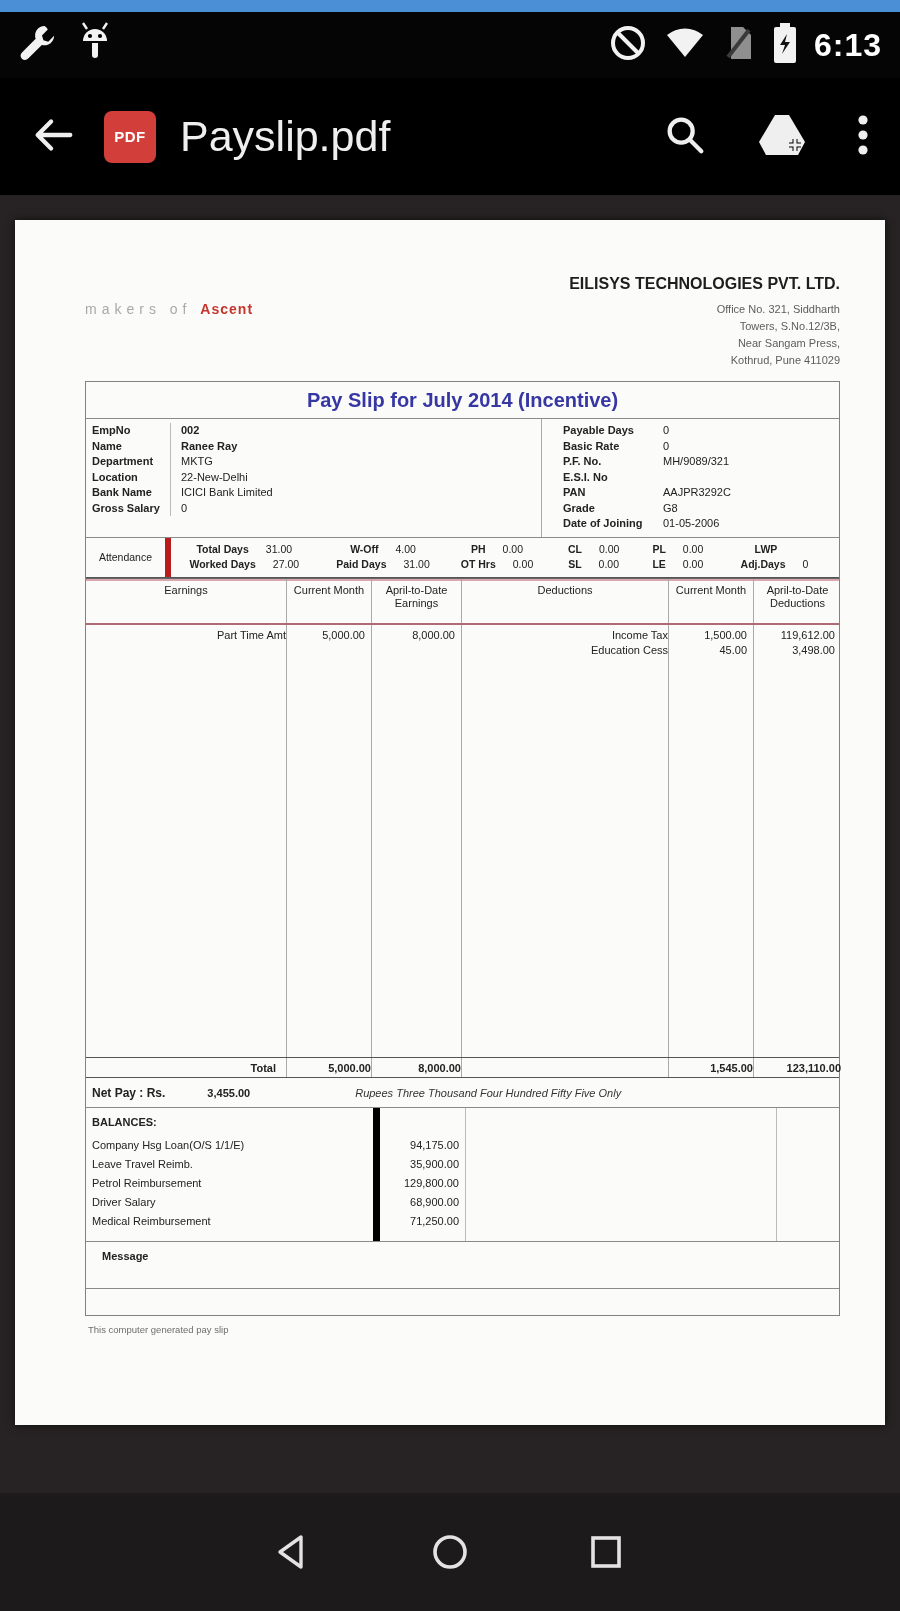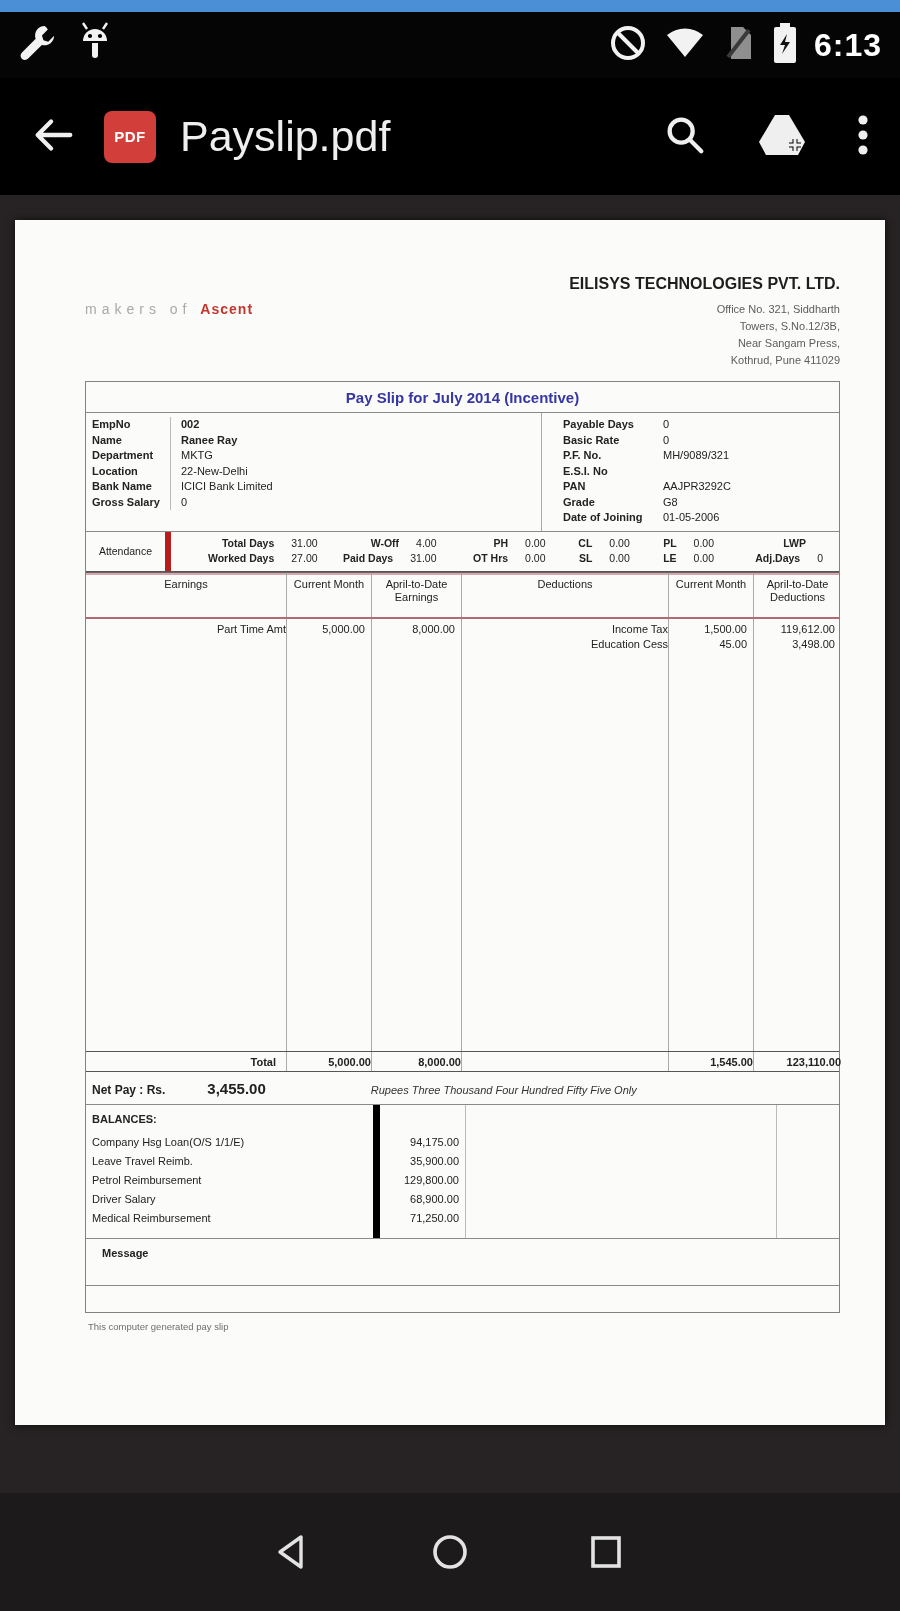--- a/index.html
+++ b/index.html
@@ -29,60 +29,60 @@
   .logo-block{margin-top:26px;}
   .logo-text{font-size:44px;font-weight:bold;color:#47549f;letter-spacing:2px;line-height:1;}
   .logo-tm{font-size:14px;vertical-align:top;color:#47549f;}
   .logo-tagline{font-size:14px;letter-spacing:5px;color:#a9a9a9;}
   .logo-brand{color:#c5352c;font-weight:bold;letter-spacing:1px;}
   .company-block{text-align:right;}
   .company-name{font-weight:bold;font-size:16px;color:#1d1d1d;}
   .company-addr{font-size:11px;color:#5d5d5d;line-height:1.55;margin-top:8px;}
 
   .ps-table{border:1px solid #828282;margin-top:12px;font-size:11px;}
-  .ps-title{text-align:center;padding:7px 0 6px;font-weight:bold;font-size:15px;color:#3637a3;border-bottom:1px solid #8a8a8a;}
+  .ps-title{text-align:center;padding:7px 0 6px;font-weight:bold;font-size:20px;color:#3637a3;border-bottom:1px solid #8a8a8a;}
 
   
   .emp{display:flex;border-bottom:1px solid #8a8a8a;}
   .emp-left{width:455px;padding:4px 0 5px;}
   .emp-right{flex:1;border-left:1px solid #aaa;padding:4px 11px 5px;}
   .emp-row{display:flex;line-height:15.5px;}
   .emp-left .lbl{width:85px;padding-left:6px;font-weight:bold;border-right:1px solid #bbb;box-sizing:border-box;}
   .emp-left .val{padding-left:10px;}
   .emp-left .emp-row:nth-child(-n+2) .val{font-weight:bold;}
   .emp-right .lbl{width:100px;padding-left:10px;font-weight:bold;box-sizing:border-box;}
   .emp-right .val{padding-left:10px;}
 
   
   .att{display:flex;border-bottom:1px solid #555;}
   .att-label{width:85px;display:flex;align-items:center;justify-content:center;font-weight:normal;
              border-right:6px solid #b91c1c;box-sizing:border-box;font-size:10.5px;}
   .att-grid{flex:1;display:grid;grid-template-columns:160fr 120fr 110fr 85fr 85fr 110fr;padding:4px 4px 5px 0;}
-  .att-line{display:flex;justify-content:flex-end;gap:17px;padding-right:12px;line-height:15px;font-size:10.5px;}
+  .att-line{display:flex;justify-content:center;gap:17px;padding-right:12px;line-height:15px;font-size:10.5px;}
   .att-line .k{font-weight:bold;}
 
   
   .pt-grid{display:grid;grid-template-columns:200px 85px 90px 207px 85px 88px;}
   .pt-head{border-top:1px solid #666;border-bottom:2px solid #b06a74;box-shadow:inset 0 2px 0 #d9a6ad;}
   .pt-head > div{padding:5px 2px 12px;text-align:center;line-height:1.25;border-left:1px solid #aaa;}
   .pt-head > div:first-child{border-left:none;}
   .pt-body{height:432px;}
   .pt-body > div{border-left:1px solid #aaa;padding-top:3px;}
   .pt-body > div:first-child{border-left:none;}
   .pt-line{line-height:15px;}
   .cell-name{padding-left:6px;text-align:right;margin-left:28px;}
   .cell-money{padding-right:6px;text-align:right;}
   .pt-total{border-top:1px solid #555;border-bottom:1px solid #555;font-weight:bold;}
   .pt-total > div{padding:4px 0 3px;border-left:1px solid #aaa;}
   .pt-total > div:first-child{border-left:none;text-align:right;padding-right:10px;}
 
   
   .netpay{display:flex;align-items:baseline;padding:8px 0 7px 6px;border-bottom:1px solid #8a8a8a;}
   .np-label{font-weight:bold;font-size:12px;}
-  .np-amount{font-weight:bold;font-size:15px;margin-left:42px;}
+  .np-amount{font-weight:bold;font-size:11px;margin-left:42px;}
   .np-words{font-style:italic;font-size:11px;margin-left:105px;color:#333;}
 
   
   .bal{display:flex;border-bottom:1px solid #8a8a8a;}
   .bal-c{box-sizing:border-box;padding-bottom:10px;}
   .bal-c1{width:287px;padding-left:6px;}
   .bal-c2{width:92px;border-left:7px solid #000000;text-align:right;padding-right:6px;}
   .bal-c3{width:311px;border-left:1px solid #bbb;}
   .bal-c4{flex:1;border-left:1px solid #bbb;}
   .bal-h{font-weight:bold;height:28px;line-height:28px;}

